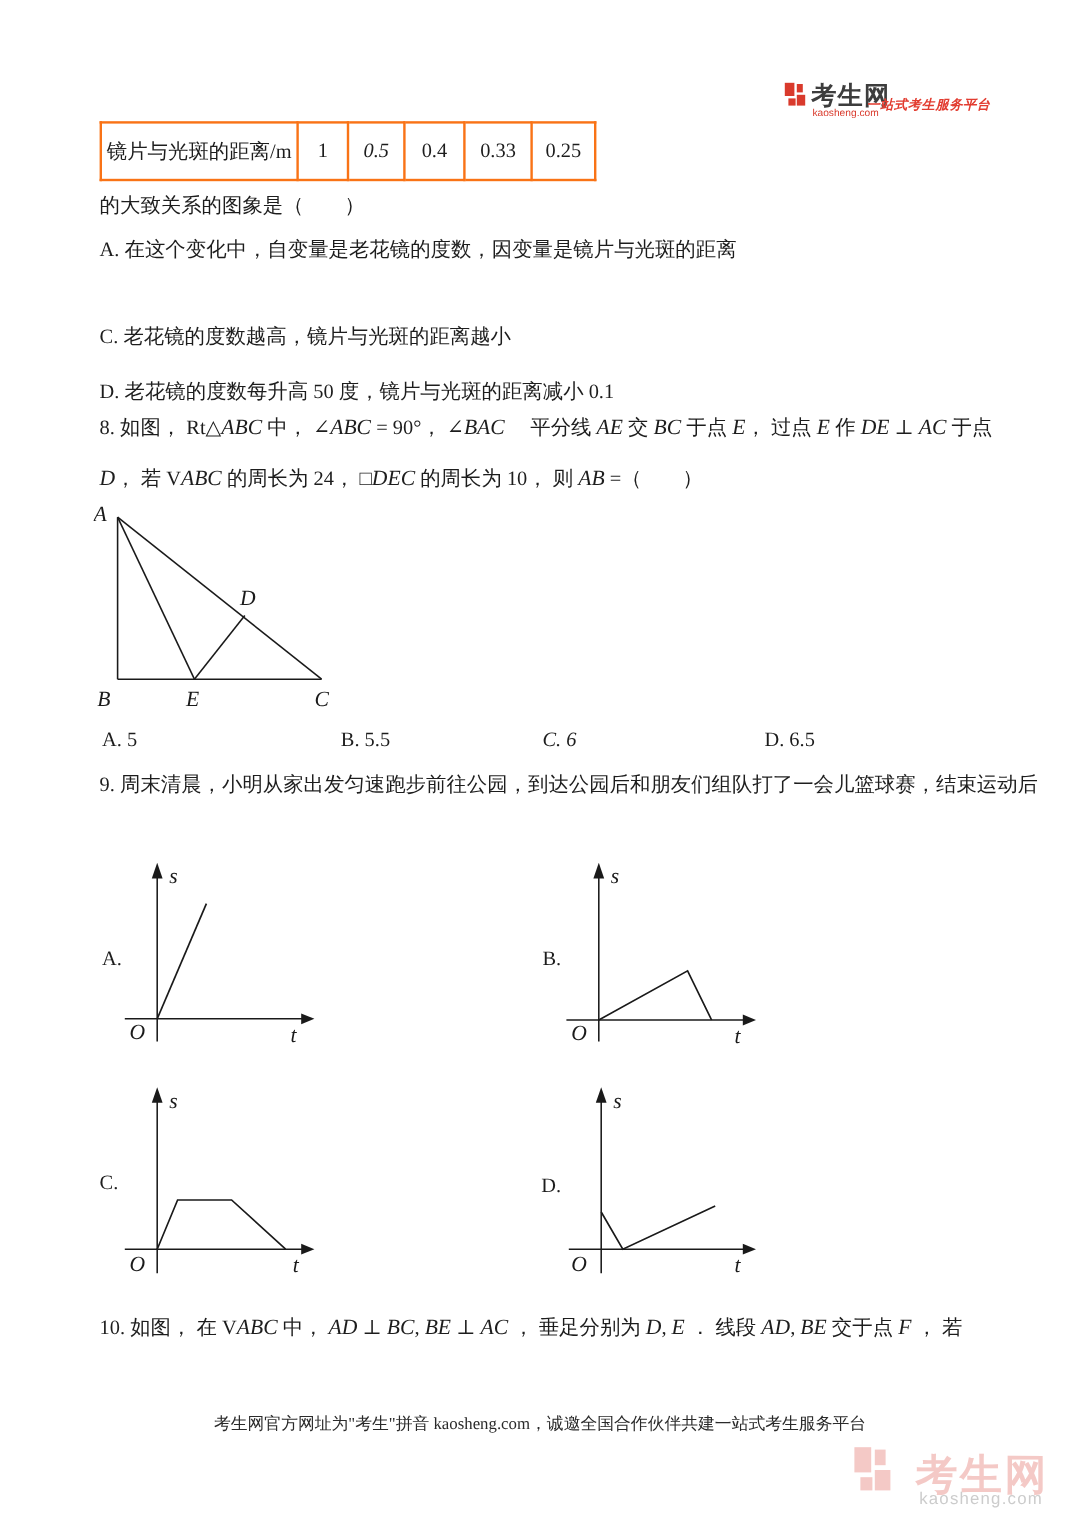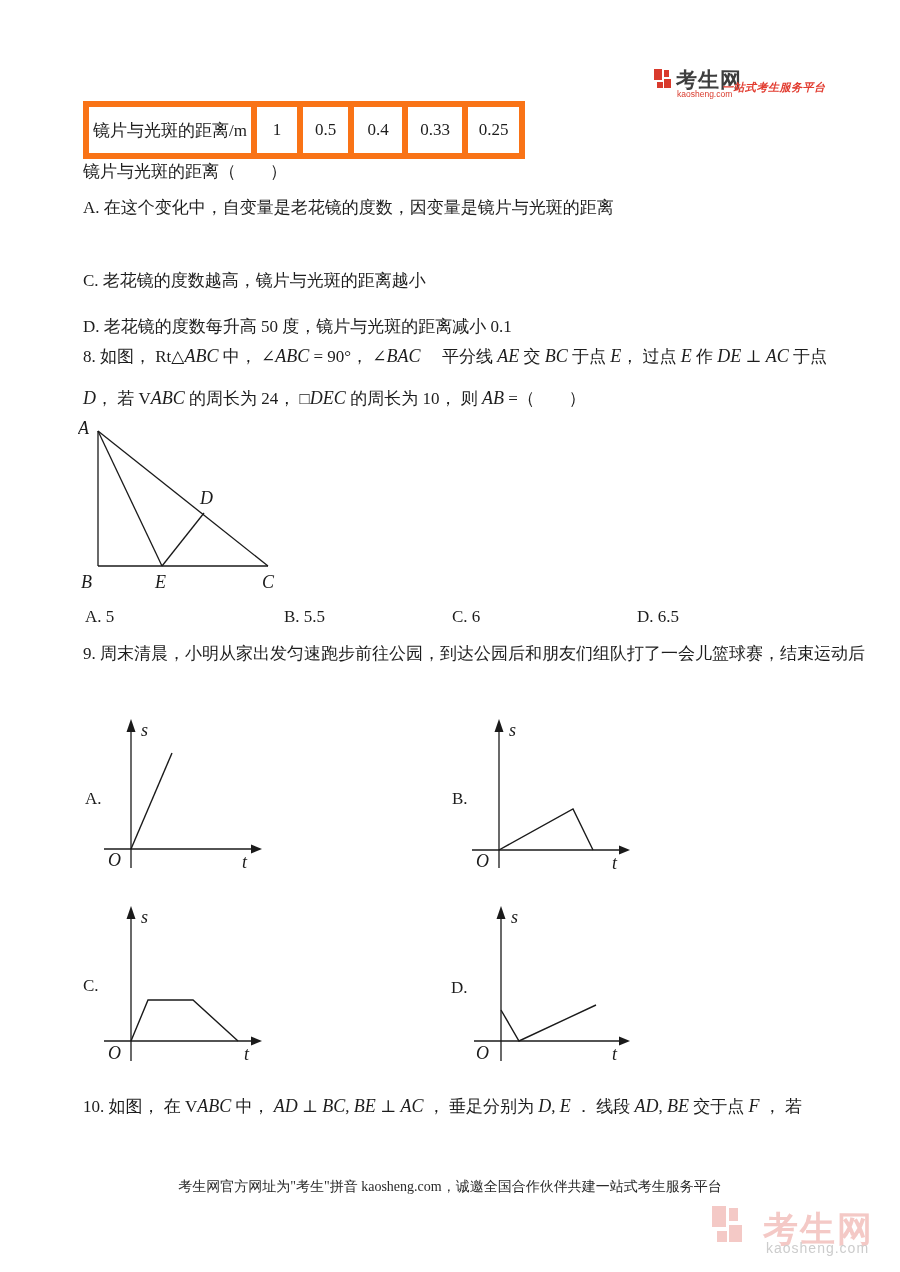--- a/index.html
+++ b/index.html
@@ -9,26 +9,26 @@
     font-family:"Liberation Serif","DejaVu Serif",serif;
     color:#1d1d1d;
   }
   .abs{position:absolute;white-space:nowrap;}
   .line{font-size:17px;line-height:1.35;}
   .mi{font-style:italic;font-size:1.06em;font-family:"Liberation Serif","DejaVu Serif",serif;}
 
   
   #dist-table{position:absolute;left:83px;top:101px;border-collapse:collapse;}
   #dist-table td{
-    border:6px solid #f97316;text-align:center;vertical-align:middle;
+    border:2px solid #f97316;text-align:center;vertical-align:middle;
     height:46px;font-size:17px;padding:0 2px;
   }
   #dist-table td.hdr{width:158px;}
   #dist-table td.v0{width:36px;}
-  #dist-table td.v1{width:41px;}
+  #dist-table td.v1{width:41px;font-style:italic;}
   #dist-table td.v2{width:44px;}
   #dist-table td.v3{width:50px;}
   #dist-table td.v4{width:47px;}
 
   
   .figure{position:absolute;}
   .figure svg text{fill:#1a1a1a;font-family:"Liberation Serif","DejaVu Serif",serif;}
   .graph-label{position:absolute;font-size:17px;}
 
   
@@ -72,21 +72,21 @@
       <td class="hdr">镜片与光斑的距离/m</td>
       <td class="v0">1</td>
       <td class="v1">0.5</td>
       <td class="v2">0.4</td>
       <td class="v3">0.33</td>
       <td class="v4">0.25</td>
     </tr>
   </tbody>
     </table>
 
-  <div class="abs line" style="left:83px;top:161px;">镜片与光斑的距离（　　）</div>
+  <div class="abs line" style="left:83px;top:161px;">的大致关系的图象是（　　）</div>
   <div class="abs line" style="left:83px;top:197px;">A. 在这个变化中，自变量是老花镜的度数，因变量是镜片与光斑的距离</div>
   <div class="abs line" style="left:83px;top:270px;">C. 老花镜的度数越高，镜片与光斑的距离越小</div>
   <div class="abs line" style="left:83px;top:316px;">D. 老花镜的度数每升高 50 度，镜片与光斑的距离减小 0.1</div>
 
   <div class="abs line" style="left:83px;top:344px;"><span>8. 如图， Rt△</span><span class="mi">ABC</span><span> 中， ∠</span><span class="mi">ABC</span><span> = 90°， ∠</span><span class="mi">BAC</span><span>　 平分线 </span><span class="mi">AE</span><span> 交 </span><span class="mi">BC</span><span> 于点 </span><span class="mi">E</span><span>， 过点 </span><span class="mi">E</span><span> 作 </span><span class="mi">DE</span><span> ⊥ </span><span class="mi">AC</span><span> 于点</span></div>
   <div class="abs line" style="left:83px;top:386px;"><span class="mi">D</span><span>， 若 V</span><span class="mi">ABC</span><span> 的周长为 24， □</span><span class="mi">DEC</span><span> 的周长为 10， 则 </span><span class="mi">AB</span><span> =（　　）</span></div>
 
   <div class="figure" style="left:78px;top:418px;"><svg viewBox="0 0 215 178" width="215" height="178">
         <line x1="20" y1="13" x2="20" y2="148" stroke="#1a1a1a" stroke-width="1.3"></line>
         <line x1="20" y1="148" x2="190" y2="148" stroke="#1a1a1a" stroke-width="1.3"></line>
@@ -95,21 +95,21 @@
         <line x1="84" y1="148" x2="126" y2="95" stroke="#1a1a1a" stroke-width="1.3"></line>
         <text x="0" y="16" font-size="18" font-style="italic">A</text>
         <text x="3" y="170" font-size="18" font-style="italic">B</text>
         <text x="77" y="170" font-size="18" font-style="italic">E</text>
         <text x="184" y="170" font-size="18" font-style="italic">C</text>
         <text x="122" y="86" font-size="18" font-style="italic">D</text>
       </svg></div>
 
   <div class="abs line" style="left:85px;top:606px;">A. 5</div>
   <div class="abs line" style="left:284px;top:606px;">B. 5.5</div>
-  <div class="abs line" style="left:452px;top:606px;">C. 6</div>
+  <div class="abs line" style="left:452px;top:606px;font-style:italic;">C. 6</div>
   <div class="abs line" style="left:637px;top:606px;">D. 6.5</div>
 
   <div class="abs line" style="left:83px;top:643px;">9. 周末清晨，小明从家出发匀速跑步前往公园，到达公园后和朋友们组队打了一会儿篮球赛，结束运动后</div>
 
   <div class="graph-label" style="left:85px;top:789px;">A.</div>
   <div class="figure" style="left:96px;top:716px;"><svg viewBox="0 0 178 166" width="178" height="166">
         <line x1="35" y1="152" x2="35" y2="14" stroke="#1a1a1a" stroke-width="1.3"></line>
         <line x1="8" y1="133" x2="156" y2="133" stroke="#1a1a1a" stroke-width="1.3"></line>
         <polygon points="30.5,16 39.5,16 35,3" fill="#1a1a1a"></polygon>
         <polygon points="155,128.5 155,137.5 166,133" fill="#1a1a1a"></polygon>

